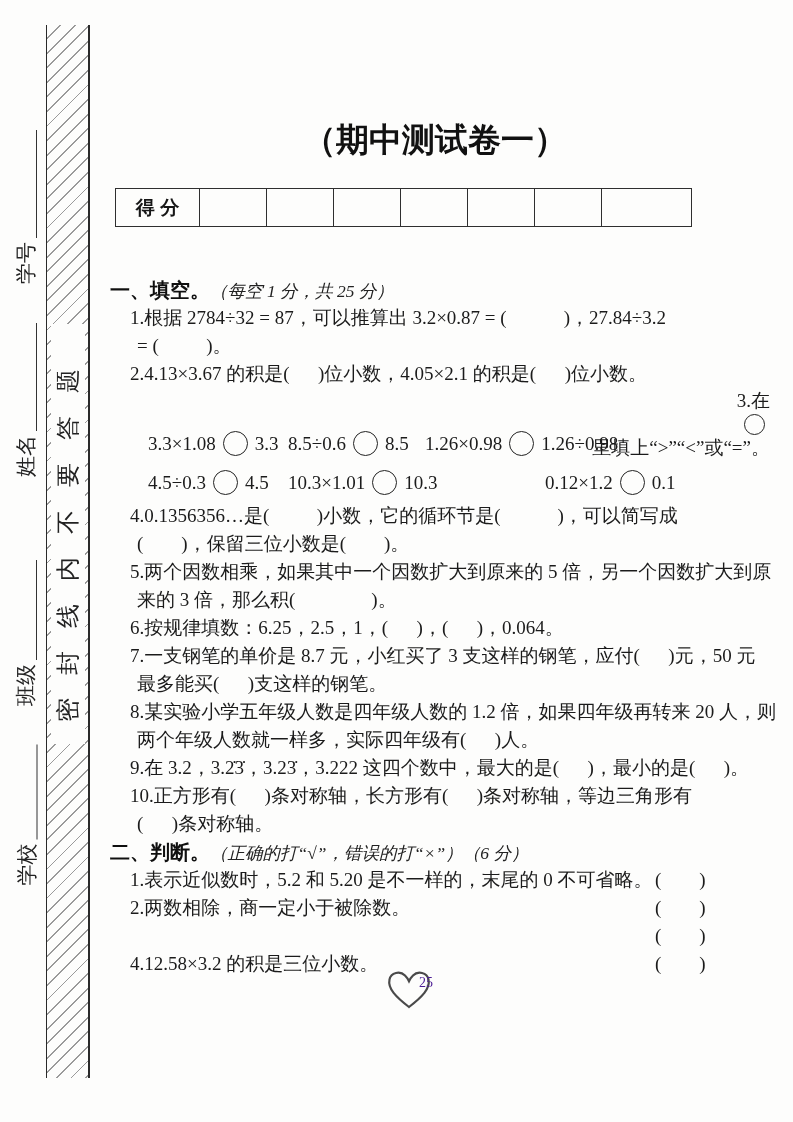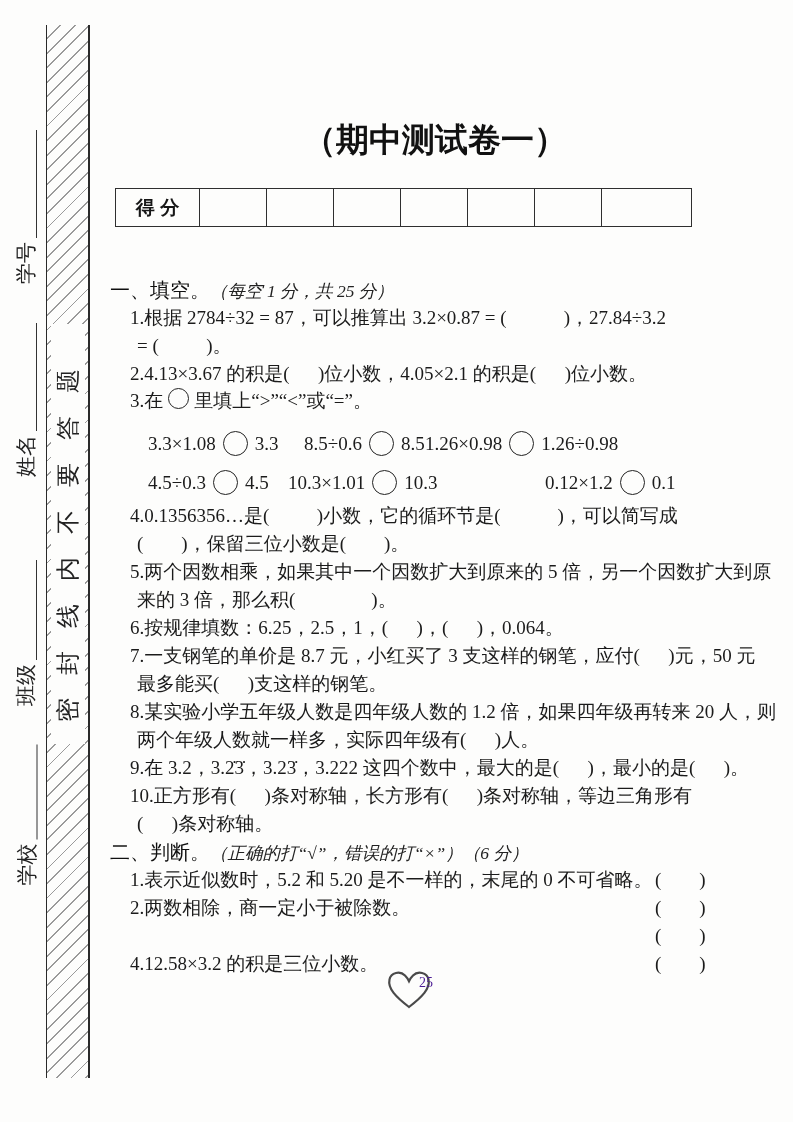--- a/index.html
+++ b/index.html
@@ -35,23 +35,23 @@
                  color:#161616;padding:0;}
   table.score tr.hdr td{height:31px;}
   table.score tr.scr td{height:37px;}
 
   
   .content{position:absolute;left:110px;top:276px;width:660px;font-size:19px;color:#1b1b1b;}
   .content .line{line-height:28px;height:28px;white-space:pre;}
   .l1{padding-left:20px;}
   .l2{padding-left:27px;}
   .secrow{height:28px;line-height:28px;white-space:pre;}
-  .sec-h{font-family:"Liberation Sans","DejaVu Sans",sans-serif;font-weight:400;font-size:20px;color:#0f0f0f;}
+  .sec-h{font-family:"Liberation Sans","DejaVu Sans",sans-serif;font-weight:700;font-size:20px;color:#0f0f0f;}
   .sec-note{font-size:17.5px;color:#222;font-style:italic;}
-  .q3line{height:36px;display:flex;align-items:flex-start;white-space:pre;padding-left:20px;}
+  .q3line{height:36px;display:flex;align-items:flex-end;white-space:pre;padding-left:20px;flex-direction:column;}
   .circle{display:inline-block;width:21px;height:21px;border:1.6px solid #222;border-radius:50%;
           margin:0 5px;vertical-align:-4px;flex:0 0 auto;}
   .cmprow{position:relative;height:39px;}
   .cmpitem{position:absolute;top:0;height:39px;display:flex;align-items:center;white-space:pre;}
   .cmpitem .circle{width:23px;height:23px;margin:0 7px;}
   .jrow{position:relative;height:28px;line-height:28px;white-space:pre;}
   .jbracket{position:absolute;left:545px;top:0;white-space:pre;}
 
   
   .pagenum{position:absolute;left:384px;top:966px;width:50px;height:46px;}
@@ -115,21 +115,21 @@
     <div class="line l1">1.根据 2784÷32 = 87，可以推算出 3.2×0.87 = (            )，27.84÷3.2</div>
     <div class="line l2">= (          )。</div>
     <div class="line l1">2.4.13×3.67 的积是(      )位小数，4.05×2.1 的积是(      )位小数。</div>
 
     <div class="q3line">
       <span>3.在</span><span class="circle" style="width:19px;height:19px;"></span><span>里填上“&gt;”“&lt;”或“=”。</span>
     </div>
 
     <div class="cmprow">
       <span class="cmpitem" style="left:38px;"><span>3.3×1.08</span><span class="circle"></span><span>3.3</span></span>
-      <span class="cmpitem" style="left:178px;margin-left:16px;"><span>8.5÷0.6</span><span class="circle"></span><span>8.5</span></span>
+      <span class="cmpitem" style="left:178px;"><span>8.5÷0.6</span><span class="circle"></span><span>8.5</span></span>
       <span class="cmpitem" style="left:315px;"><span>1.26×0.98</span><span class="circle"></span><span>1.26÷0.98</span></span>
     </div>
     <div class="cmprow">
       <span class="cmpitem" style="left:38px;"><span>4.5÷0.3</span><span class="circle"></span><span>4.5</span></span>
       <span class="cmpitem" style="left:178px;"><span>10.3×1.01</span><span class="circle"></span><span>10.3</span></span>
       <span class="cmpitem" style="left:435px;"><span>0.12×1.2</span><span class="circle"></span><span>0.1</span></span>
     </div>
 
     <div class="line l1">4.0.1356356…是(          )小数，它的循环节是(            )，可以简写成</div>
     <div class="line l2">(        )，保留三位小数是(        )。</div>

